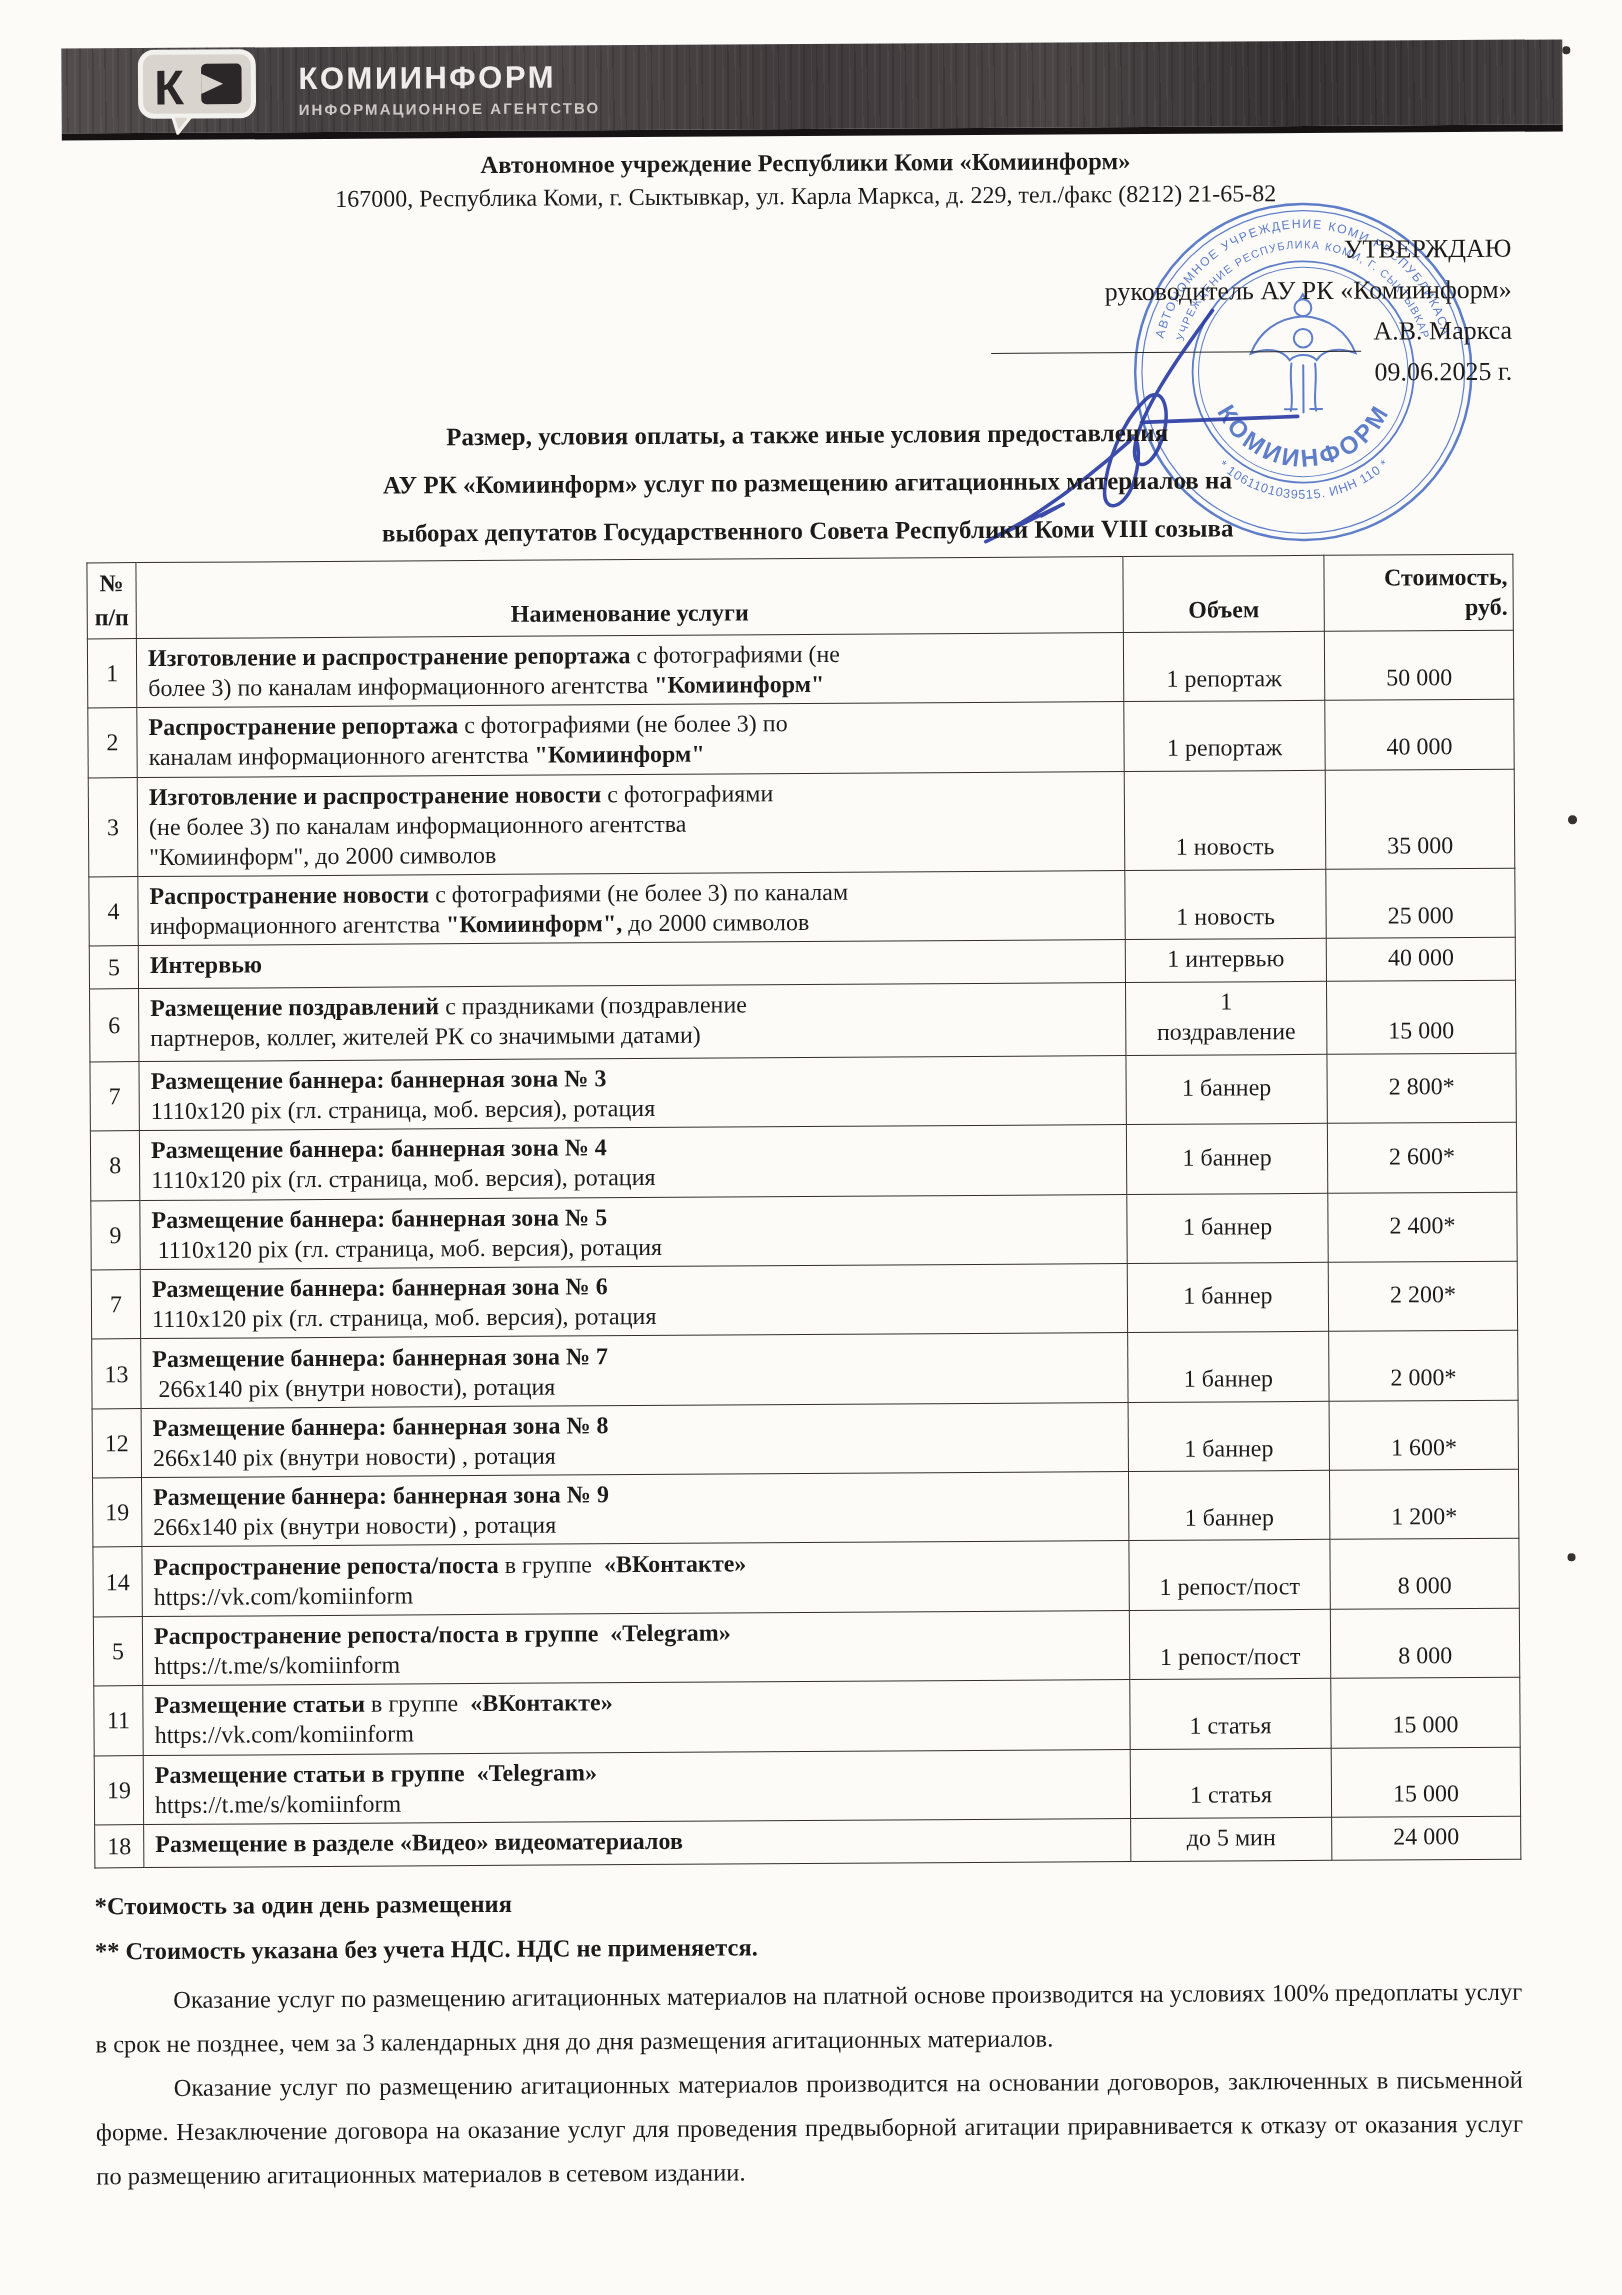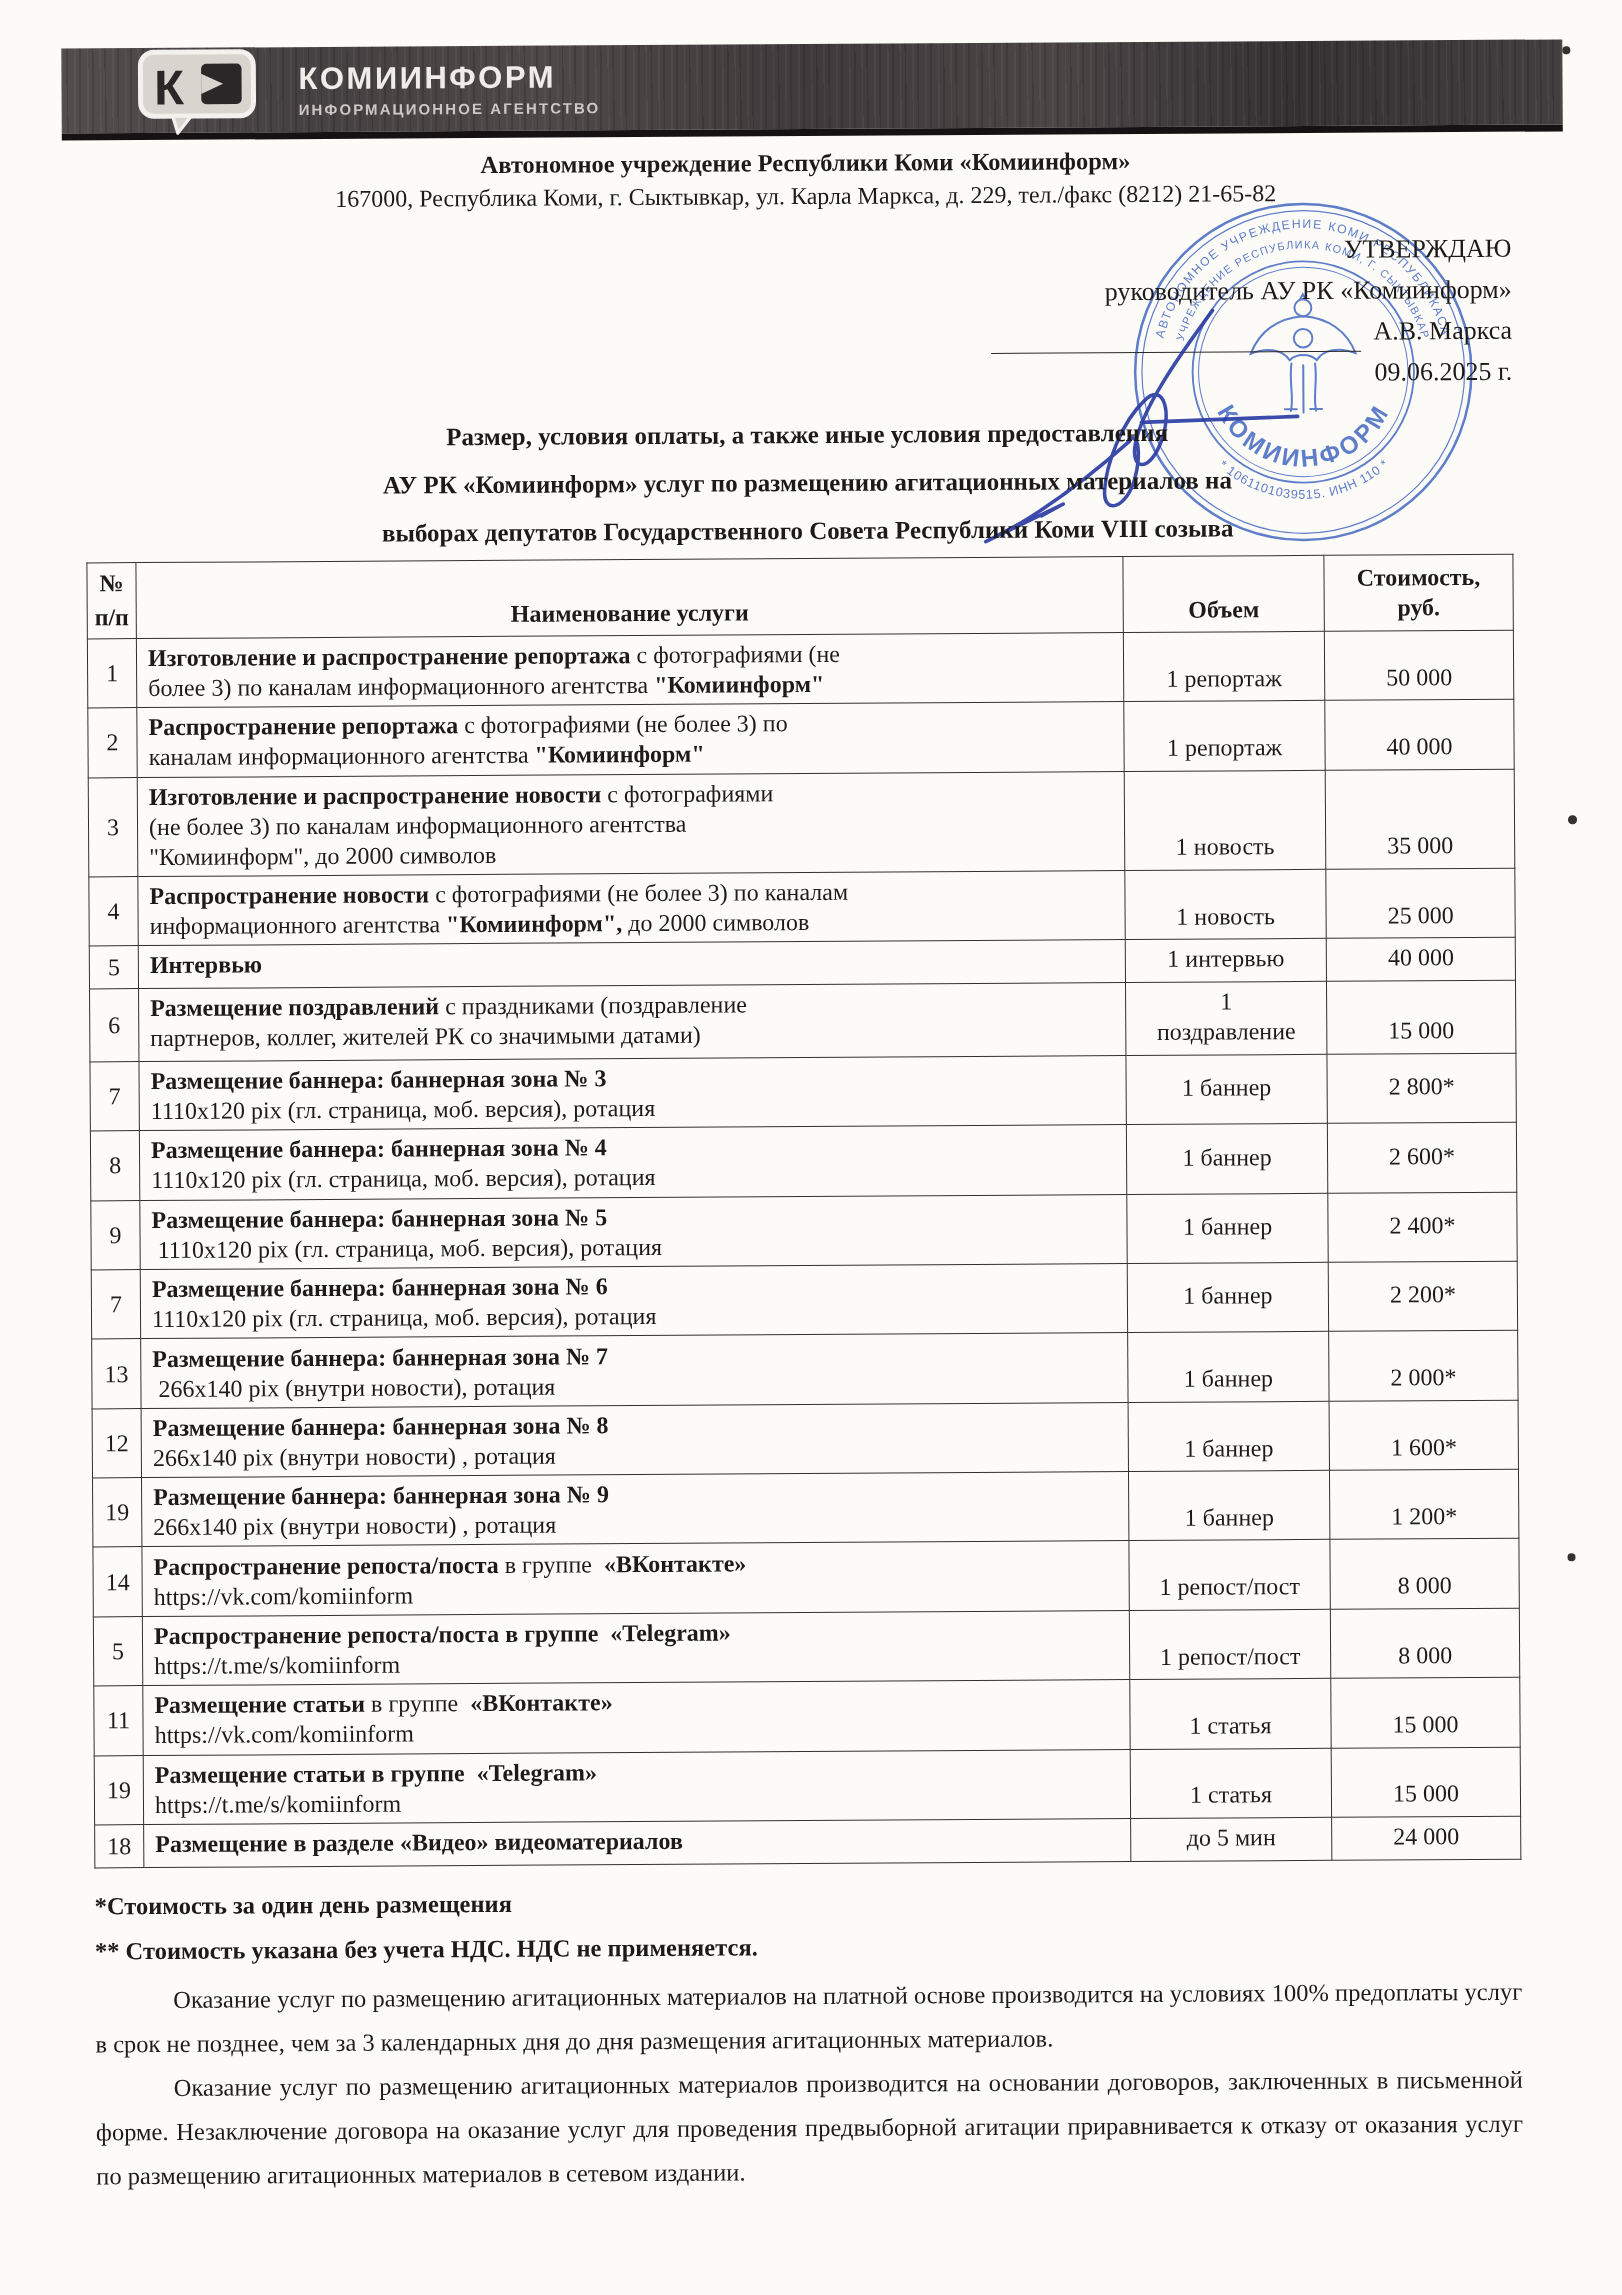--- a/index.html
+++ b/index.html
@@ -38,21 +38,21 @@
     font-weight:bold;font-size:25px;line-height:48px;}
 
   
   .content{position:absolute;left:90px;top:558px;width:1427px;}
   table.price{width:100%;border-collapse:collapse;table-layout:fixed;font-size:24px;line-height:30px;}
   table.price th,table.price td{border:1.7px solid #33302d;}
   th{font-weight:bold;}
   th.h-num{vertical-align:middle;text-align:center;white-space:pre-line;line-height:34px;padding:3.4px 0;}
   th.h-name{vertical-align:bottom;text-align:center;padding:5px 8.5px 6.8px;}
   th.h-vol{vertical-align:bottom;text-align:center;padding:5px 5px 6.8px;}
-  th.h-cost{vertical-align:middle;text-align:center;white-space:pre-line;padding:5px;border-radius:7px;}
+  th.h-cost{vertical-align:middle;text-align:right;white-space:pre-line;padding:5px;border-radius:7px;}
   td.num{text-align:center;vertical-align:middle;padding:3.4px 1.7px;}
   td.name{padding:4.2px 11px;vertical-align:top;}
   td.vol,td.cost{text-align:center;padding:4.2px 6.8px 7.6px;white-space:pre-line;}
   tr.vb td.vol,tr.vb td.cost{vertical-align:bottom;}
   tr.vm td.vol,tr.vm td.cost{vertical-align:middle;}
   .b{font-weight:bold;}
 
   .fn{font-weight:bold;font-size:24.5px;line-height:45px;}
   .fn.first{margin-top:15px;}
   .paras p{margin:0;font-size:24.5px;line-height:44px;text-align:justify;text-indent:78px;}

